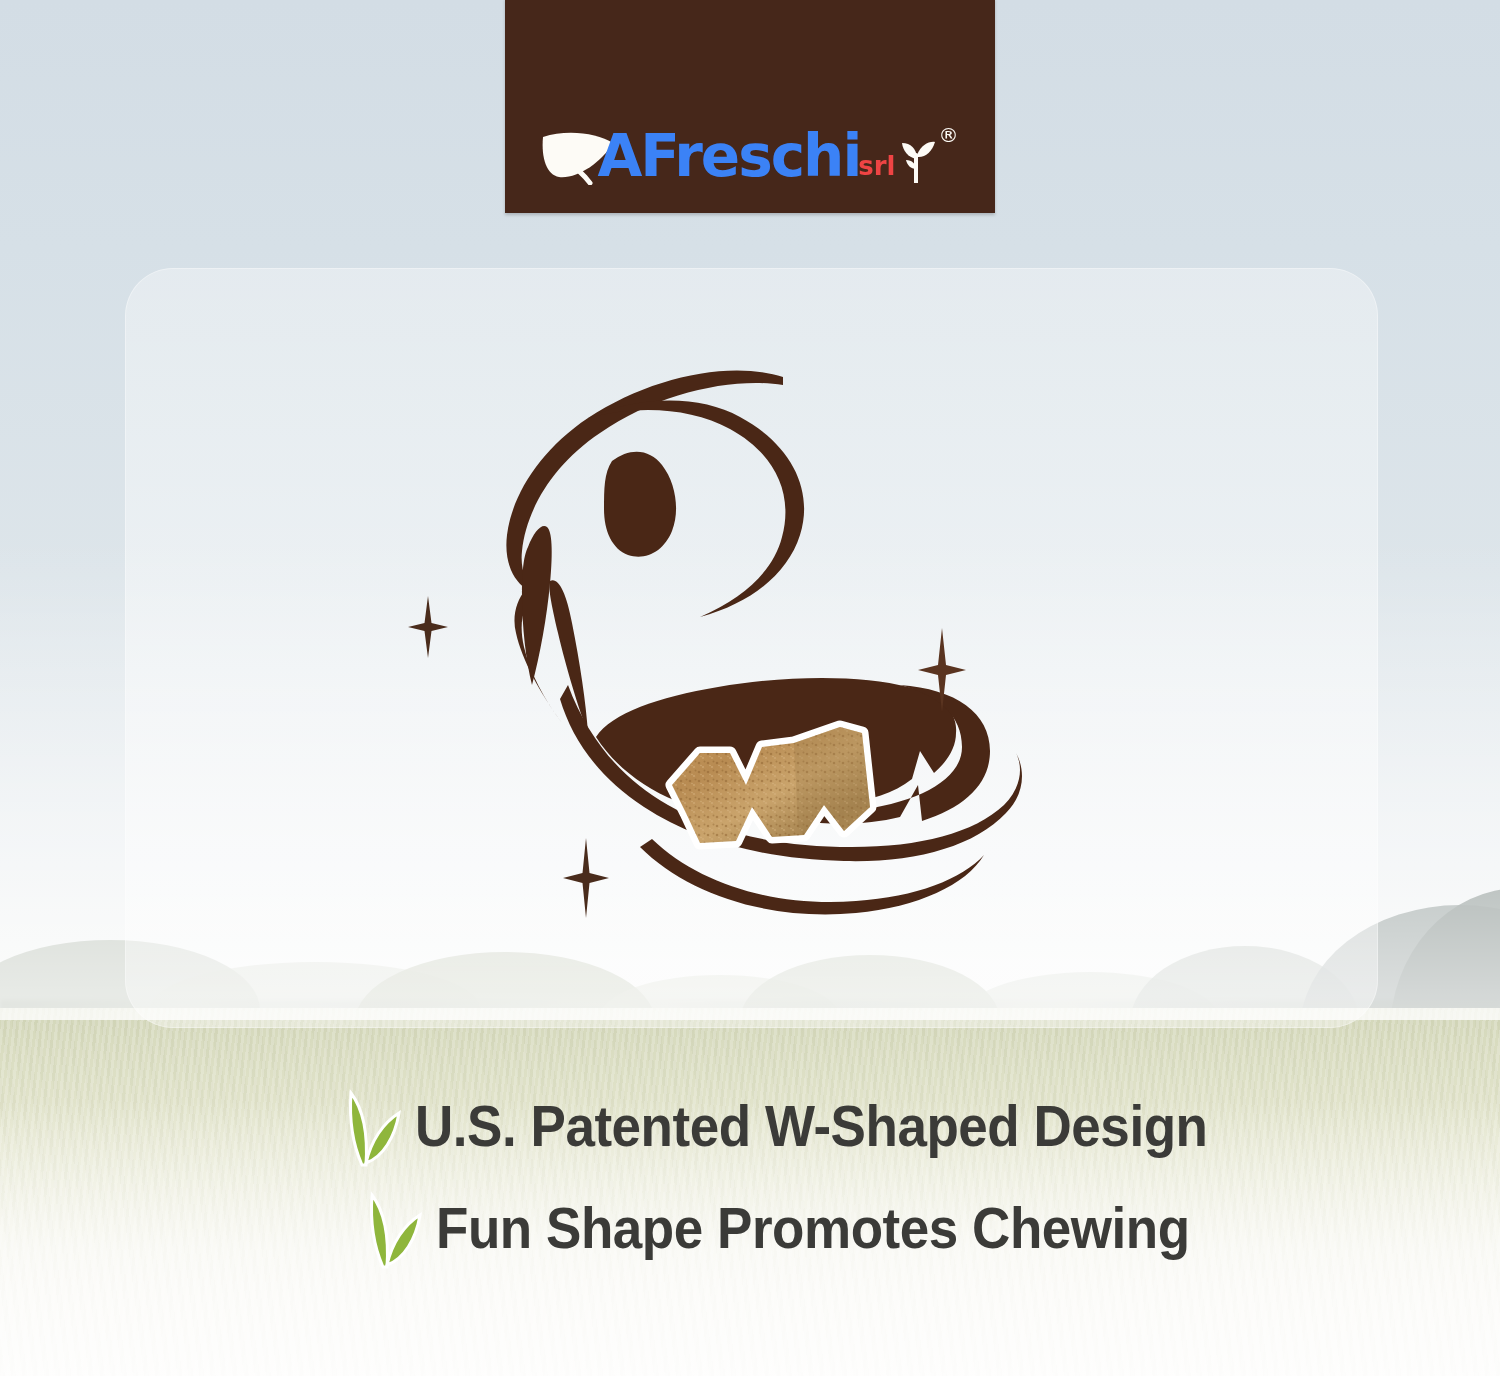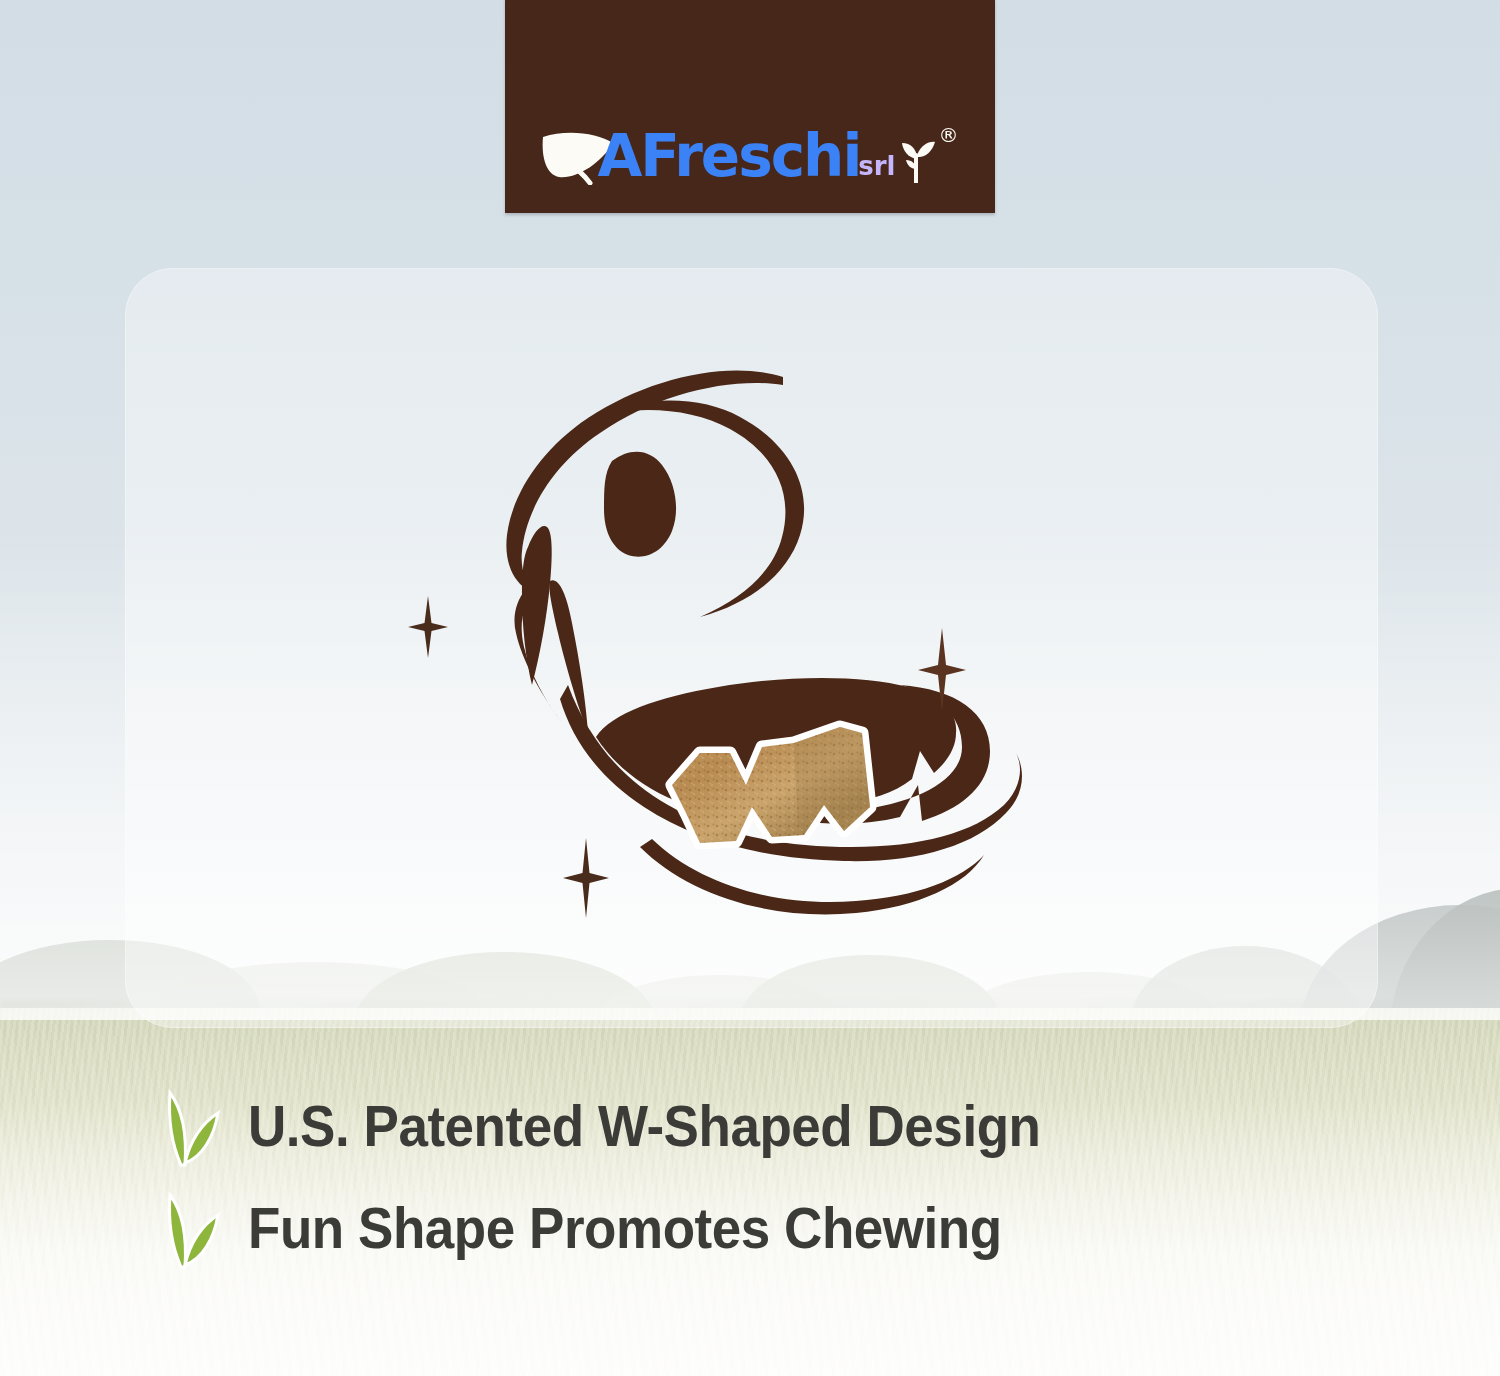--- a/index.html
+++ b/index.html
@@ -102,21 +102,21 @@
     font-family:"DejaVu Sans", sans-serif;
     font-weight:bold;
     font-size:58px;
     letter-spacing:-2px;
     color:#3b82f6;
     line-height:1;
     position:relative;z-index:2;
   }
   .logo-srl{
     font-family:"DejaVu Sans", sans-serif;
-    font-weight:bold;font-size:26px;color:#c4b5fd;
+    font-weight:bold;font-size:26px;color:#ef4444;
     margin-left:-4px;align-self:flex-end;margin-bottom:4px;
   }
   .logo-sprout{width:36px;height:50px;margin-left:1px;align-self:flex-end;margin-bottom:2px;}
   .logo-reg{
     font-family:"DejaVu Sans", sans-serif;
     font-size:20px;color:#fdfbf6;
     align-self:flex-start;margin-left:2px;margin-top:-4px;
   }
 
   
@@ -125,21 +125,21 @@
 
   
   .spark{position:absolute;}
 
   
   .bullets{
     position:absolute;left:148px;top:1078px;width:1300px;
     display:flex;flex-direction:column;gap:6px;
   }
   .bullet{
-    display:flex;align-items:center;gap:28px;height:96px;
+    display:flex;align-items:center;gap:14px;height:96px;justify-content:center;
   }
   .bullet-leaf{width:72px;height:82px;flex:0 0 72px;display:block;}
   .bullet-text{
     font-family:"Liberation Sans", sans-serif;
     font-weight:bold;
     font-size:57px;
     color:#3b3b38;
     letter-spacing:-0.5px;
     white-space:nowrap;
     transform:scaleX(.93);

